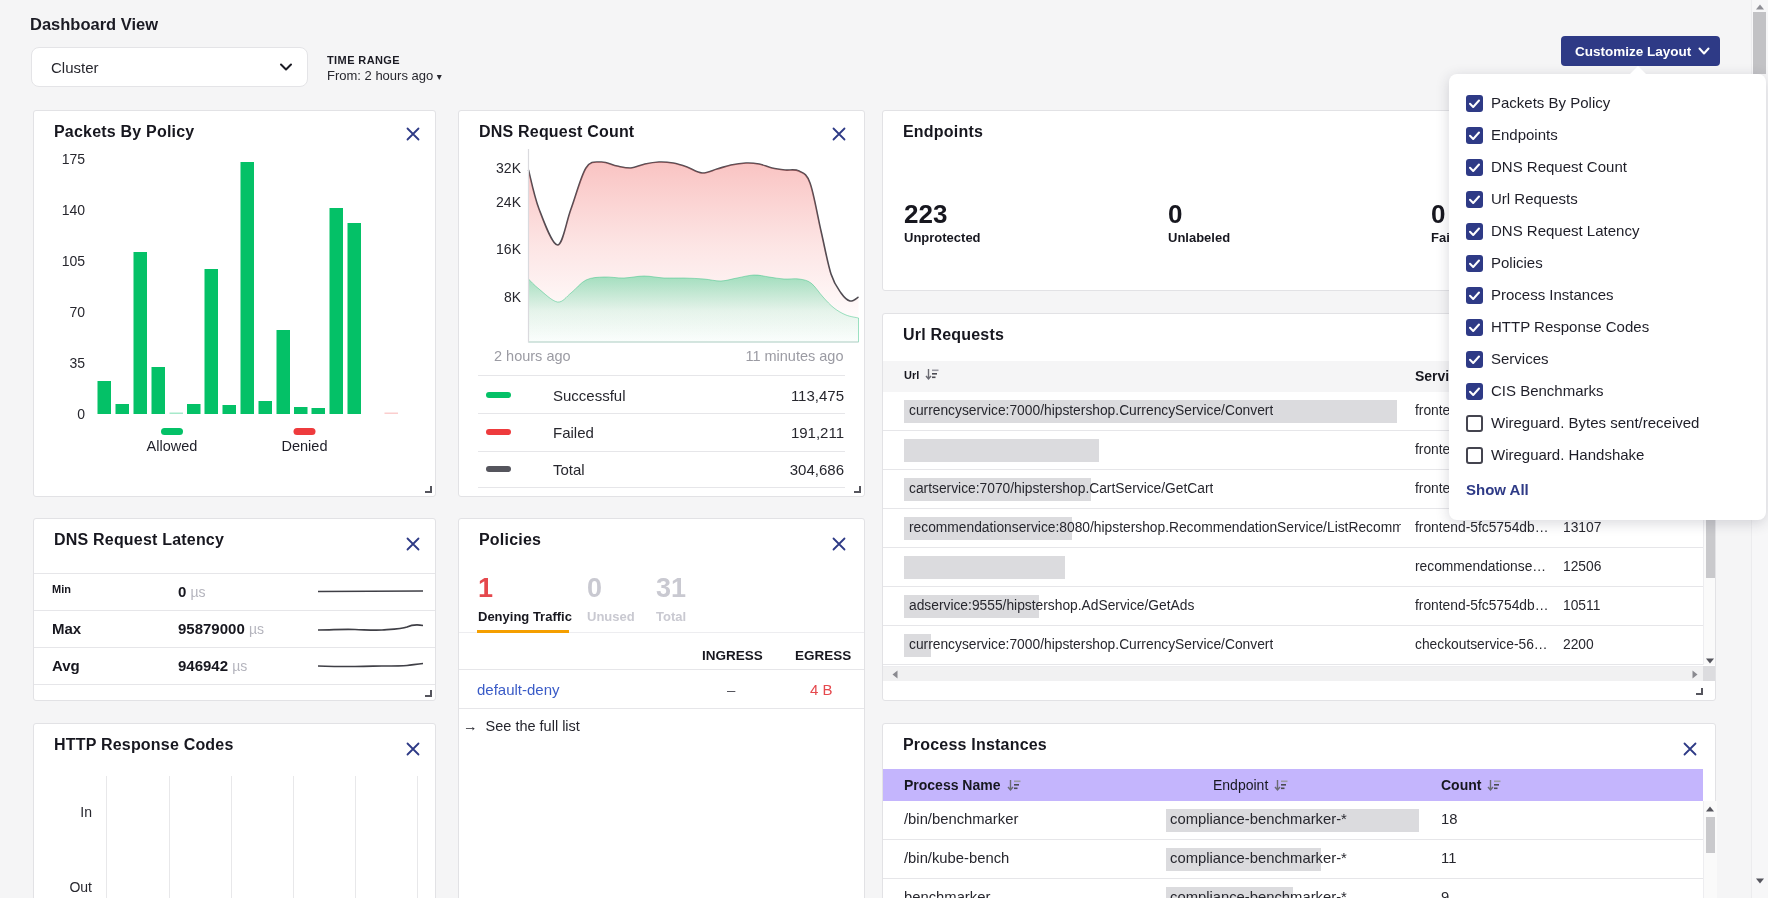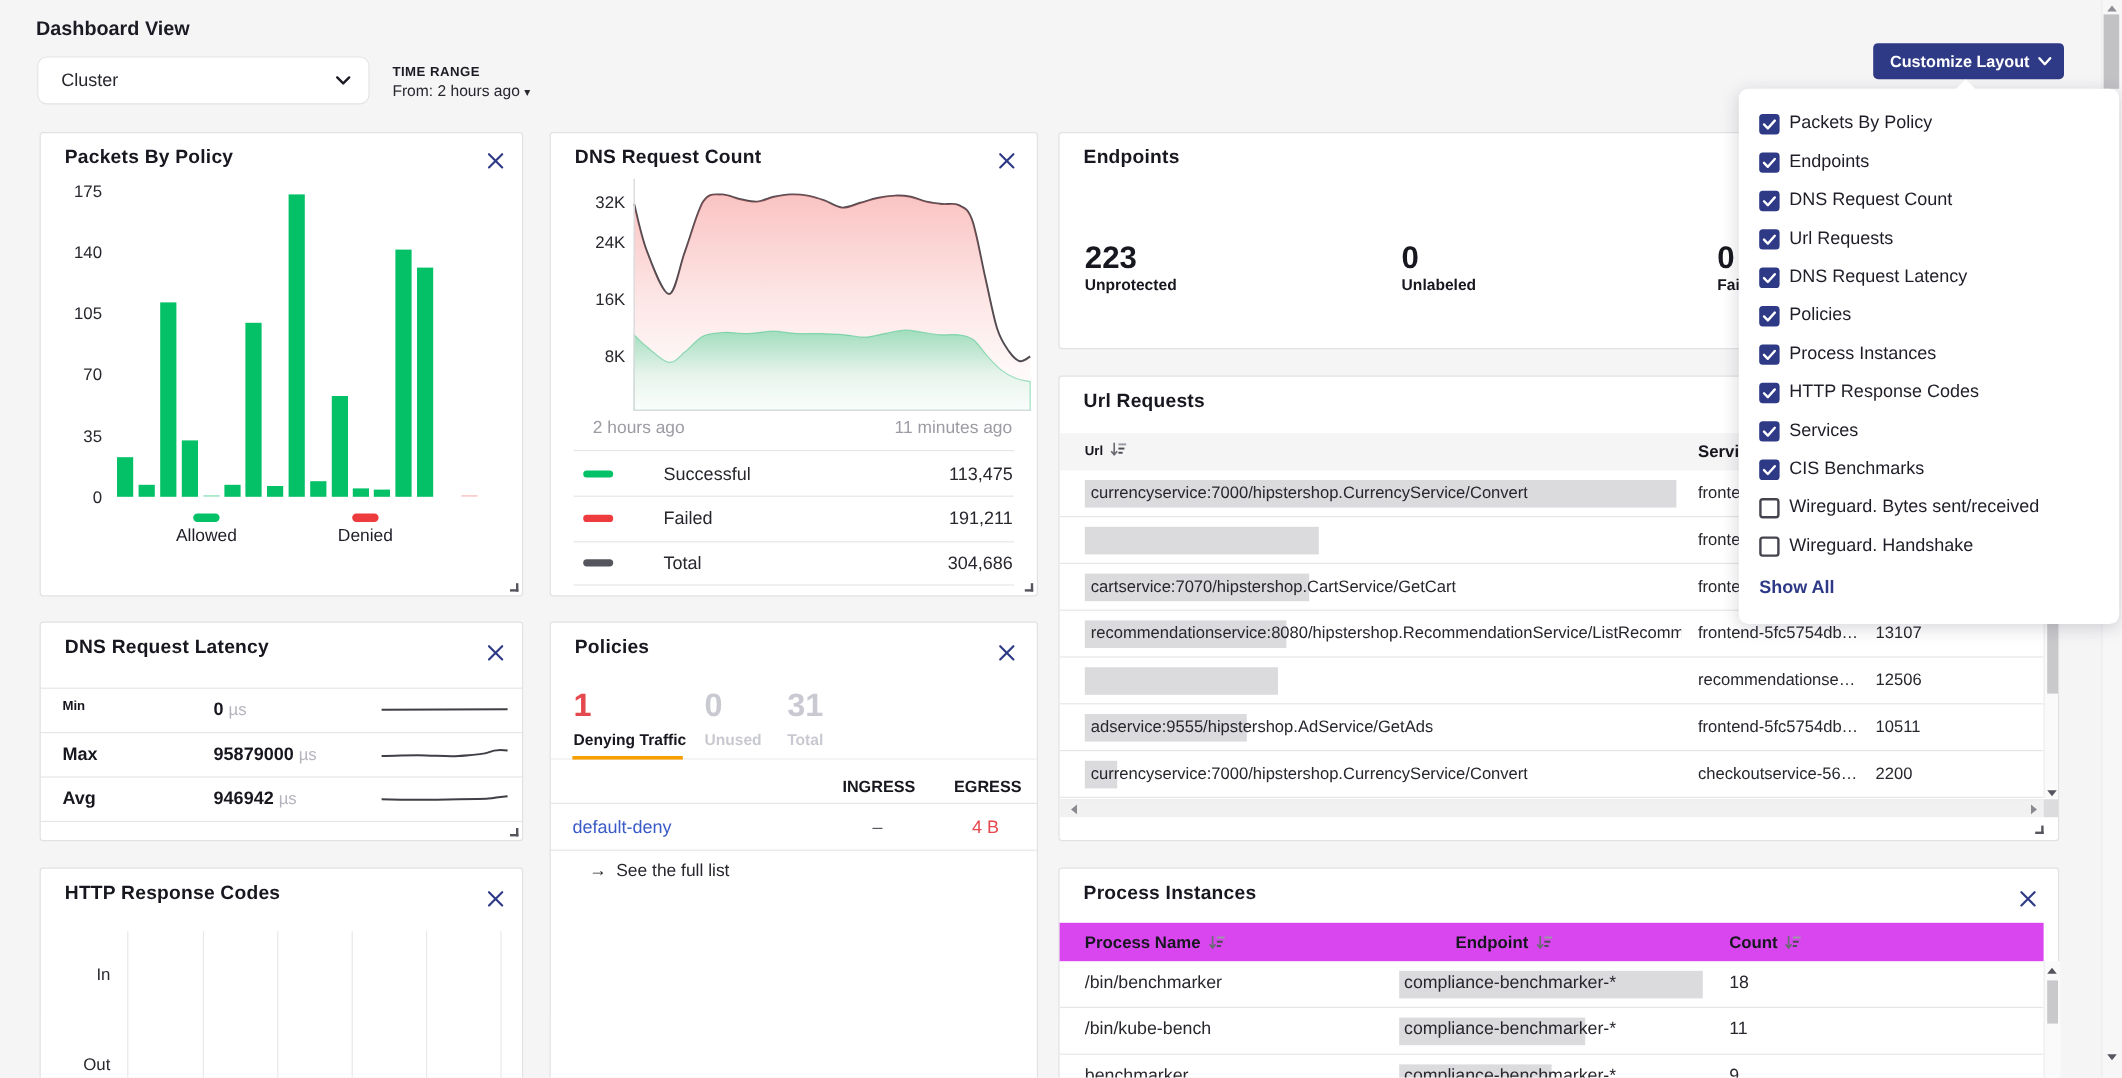--- a/index.html
+++ b/index.html
@@ -288,21 +288,21 @@
   <div class="abs" style="left:197px;top:90px;font-size:13px;font-weight:bold;color:#c9c9d1;">Total</div>
   <div class="abs" style="left:0;right:0;top:113px;border-top:1px solid #ededf0;"></div>
   <div class="abs" style="left:18px;top:111px;width:92px;height:3px;background:#f59f00;"></div>
   <div class="abs" style="left:243px;top:129px;font-size:13.5px;font-weight:bold;color:#17171f;">INGRESS</div>
   <div class="abs" style="left:336px;top:129px;font-size:13.5px;font-weight:bold;color:#17171f;">EGRESS</div>
   <div class="abs" style="left:0;right:0;top:150px;border-top:1px solid #e6e6e9;"></div>
   <div class="abs" style="left:18px;top:162px;font-size:15px;color:#3a5bc7;">default-deny</div>
   <div class="abs" style="left:268px;top:162px;font-size:15px;color:#55555d;">–</div>
   <div class="abs" style="left:351px;top:162px;font-size:15px;color:#e5484d;">4 B</div>
   <div class="abs" style="left:0;right:0;top:189px;border-top:1px solid #e6e6e9;"></div>
-  <div class="abs" style="left:32px;top:199px;font-size:14.5px;color:#26262e;">→&nbsp; See the full list</div>
+  <div class="abs" style="left:4px;top:199px;font-size:14.5px;color:#26262e;">→&nbsp; See the full list</div>
 </div>
 
 <div class="card" style="left:33px;top:723px;width:403px;height:387px;">
   <div class="ctitle">HTTP Response Codes</div>
   <div class="xclose" style="right:14px;top:17px;">
       <svg width="16" height="16" viewBox="0 0 16 16">
         <path d="M2.5 2.5 L13.5 13.5 M13.5 2.5 L2.5 13.5" stroke="#2e3a86" stroke-width="1.8" stroke-linecap="round"></path>
       </svg>
     </div>
   <div class="abs" style="left:72px;top:52px;width:1px;height:330px;background:#e8e8ea;"></div>
@@ -315,28 +315,28 @@
   <div class="abs" style="left:32px;top:155px;width:26px;text-align:right;font-size:14px;color:#27272e;">Out</div>
 </div>
 
 <div class="card" style="left:882px;top:723px;width:834px;height:387px;">
   <div class="ctitle">Process Instances</div>
   <div class="xclose" style="right:17px;top:17px;">
       <svg width="16" height="16" viewBox="0 0 16 16">
         <path d="M2.5 2.5 L13.5 13.5 M13.5 2.5 L2.5 13.5" stroke="#2e3a86" stroke-width="1.8" stroke-linecap="round"></path>
       </svg>
     </div>
-  <div class="abs" style="left:0;top:45px;width:820px;height:32px;background:#d946ef;">
+  <div class="abs" style="left:0;top:45px;width:820px;height:32px;background:#c4b5fd;">
     <span class="abs" style="left:21px;top:8px;font-size:14px;font-weight:bold;color:#17171f;">Process Name<svg class="srt" width="14" height="13" viewBox="0 0 14 13">
           <path d="M3.5 1 L3.5 10 M1 8 L3.5 11 L6 8" fill="none" stroke="#6b6b73" stroke-width="1.4"></path>
           <rect x="7" y="1.5" width="6.5" height="1.6" fill="#9a9aa2"></rect>
           <rect x="7" y="5" width="5" height="1.6" fill="#4b4b52"></rect>
           <rect x="7" y="8.5" width="3.5" height="1.6" fill="#4b4b52"></rect>
         </svg></span>
-    <span class="abs" style="left:282px;top:8px;font-size:14px;font-weight:bold;color:#17171f;padding-left:48px;">Endpoint<svg class="srt" width="14" height="13" viewBox="0 0 14 13">
+    <span class="abs" style="left:282px;top:8px;font-size:14px;font-weight:normal;color:#17171f;padding-left:48px;">Endpoint<svg class="srt" width="14" height="13" viewBox="0 0 14 13">
           <path d="M3.5 1 L3.5 10 M1 8 L3.5 11 L6 8" fill="none" stroke="#6b6b73" stroke-width="1.4"></path>
           <rect x="7" y="1.5" width="6.5" height="1.6" fill="#9a9aa2"></rect>
           <rect x="7" y="5" width="5" height="1.6" fill="#4b4b52"></rect>
           <rect x="7" y="8.5" width="3.5" height="1.6" fill="#4b4b52"></rect>
         </svg></span>
     <span class="abs" style="left:558px;top:8px;font-size:14px;font-weight:bold;color:#17171f;">Count<svg class="srt" width="14" height="13" viewBox="0 0 14 13">
           <path d="M3.5 1 L3.5 10 M1 8 L3.5 11 L6 8" fill="none" stroke="#6b6b73" stroke-width="1.4"></path>
           <rect x="7" y="1.5" width="6.5" height="1.6" fill="#9a9aa2"></rect>
           <rect x="7" y="5" width="5" height="1.6" fill="#4b4b52"></rect>
           <rect x="7" y="8.5" width="3.5" height="1.6" fill="#4b4b52"></rect>

